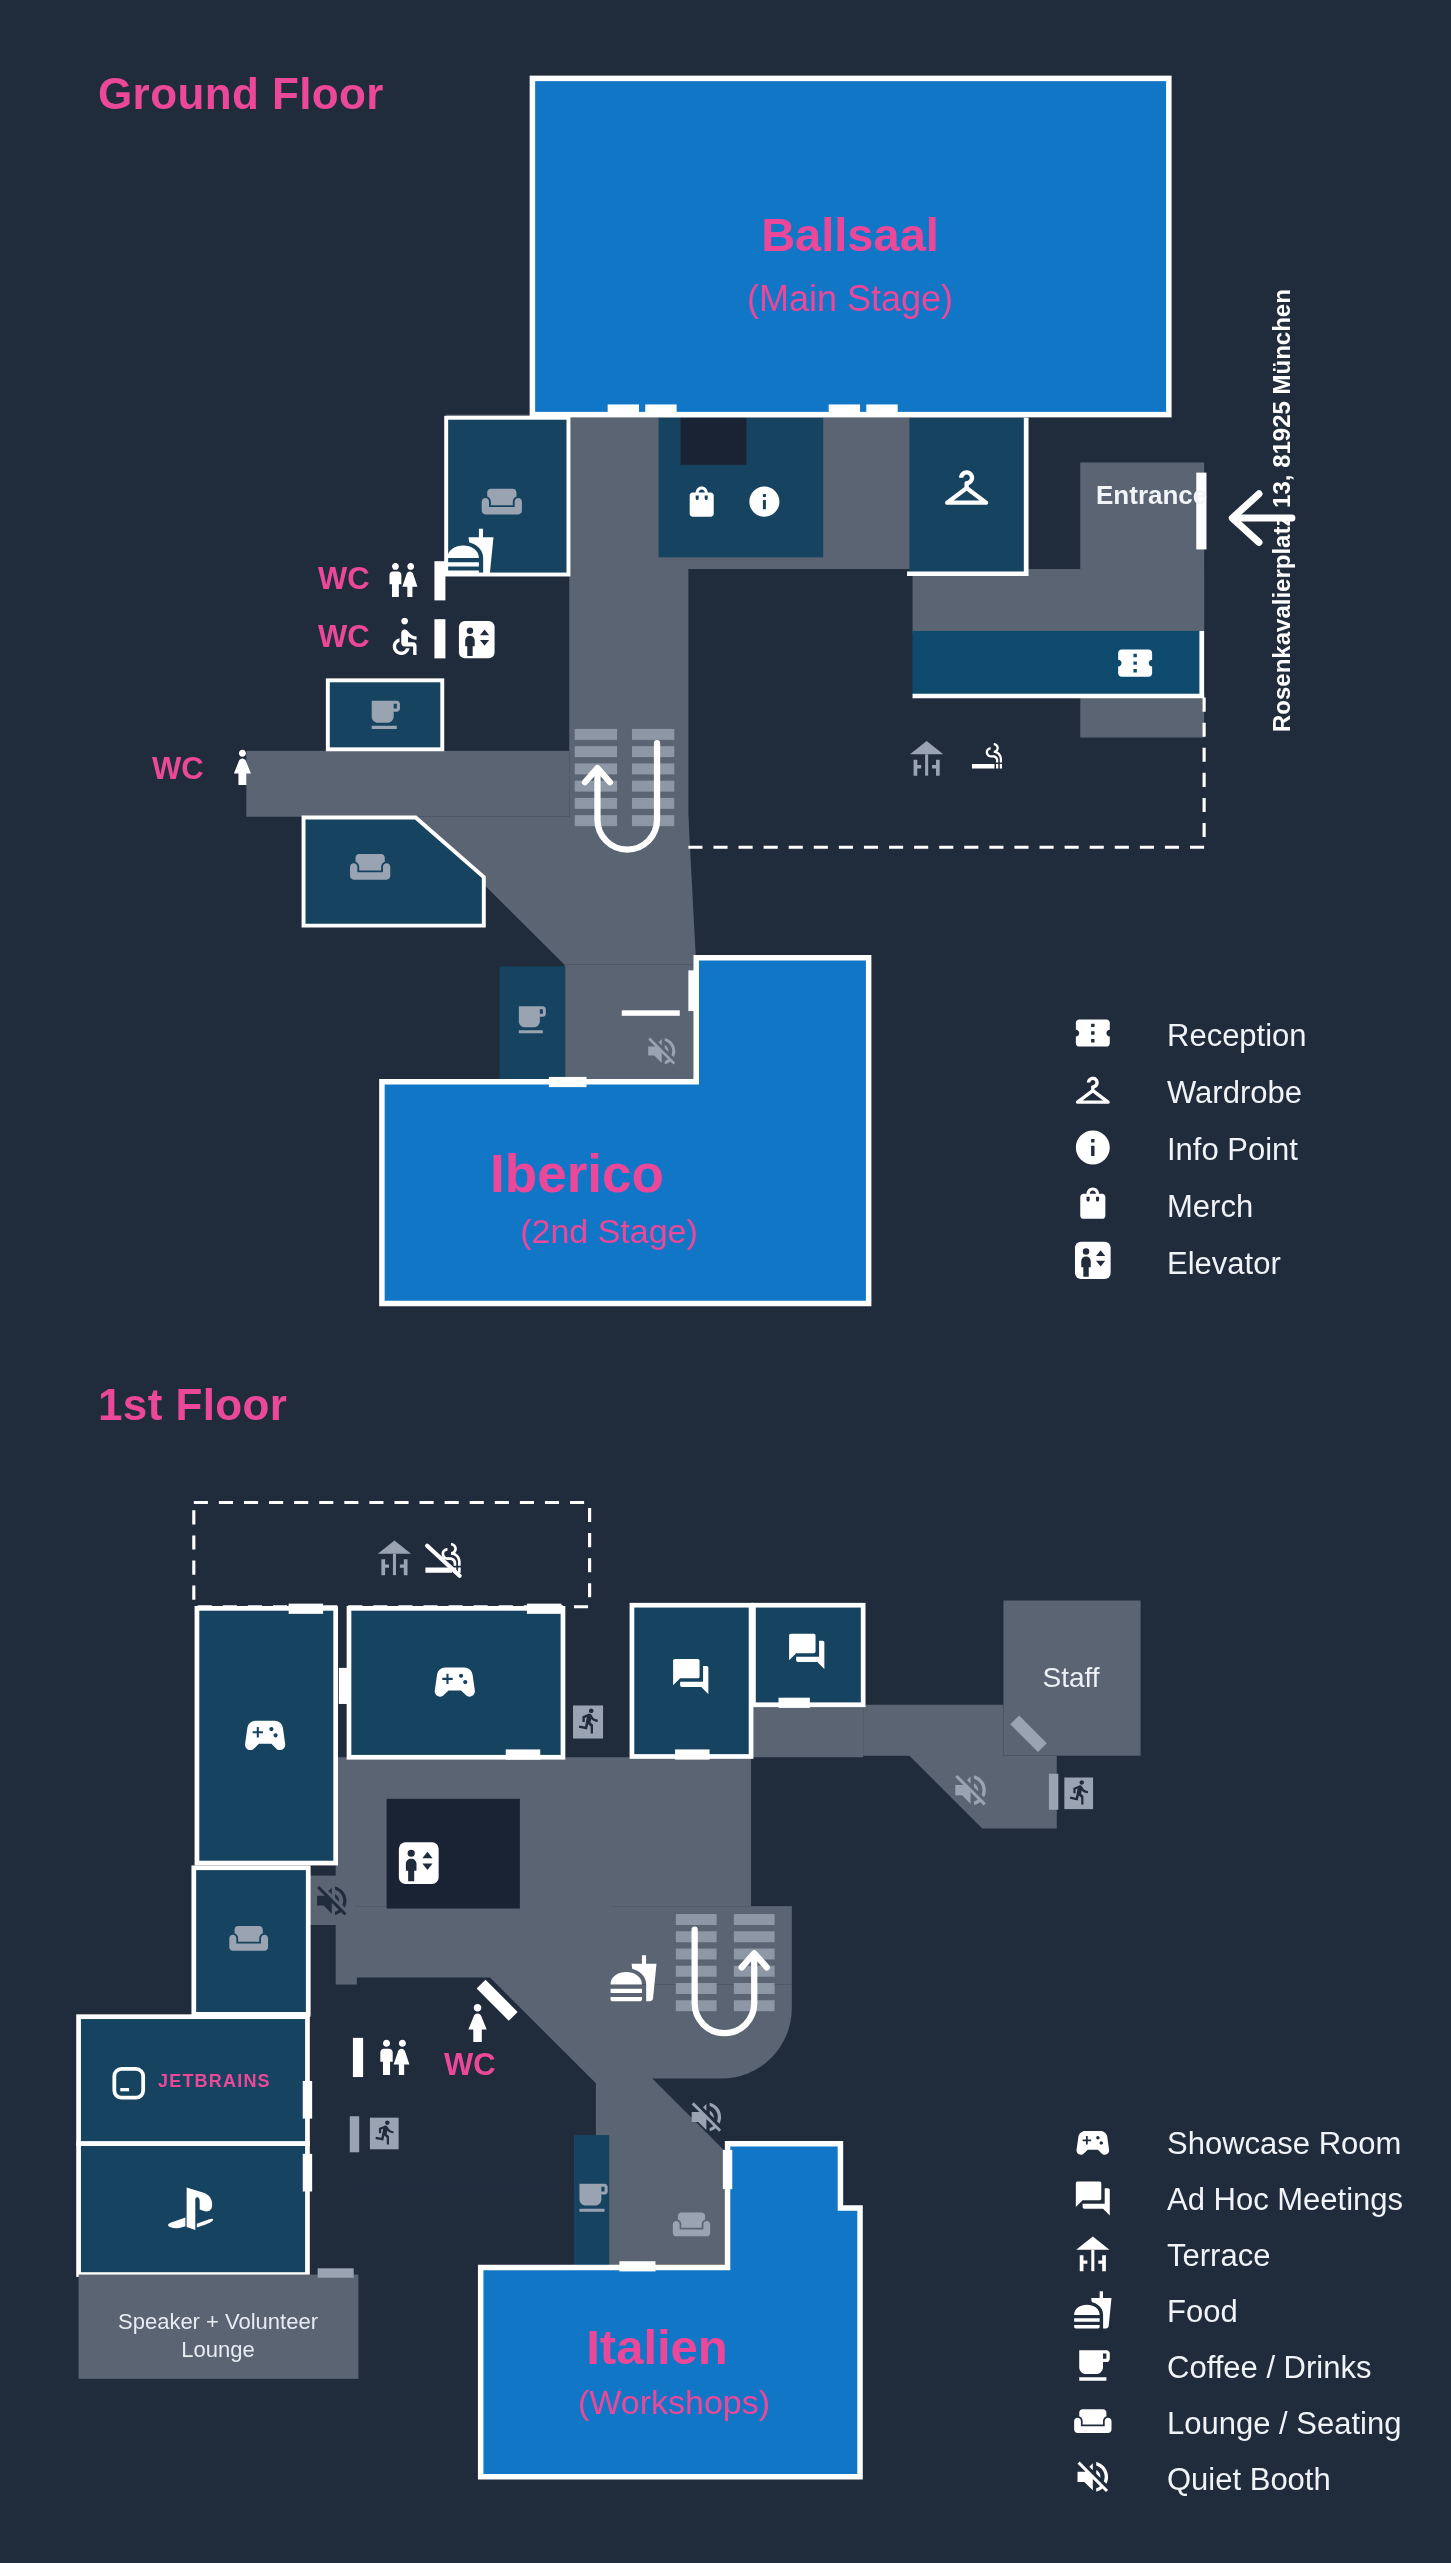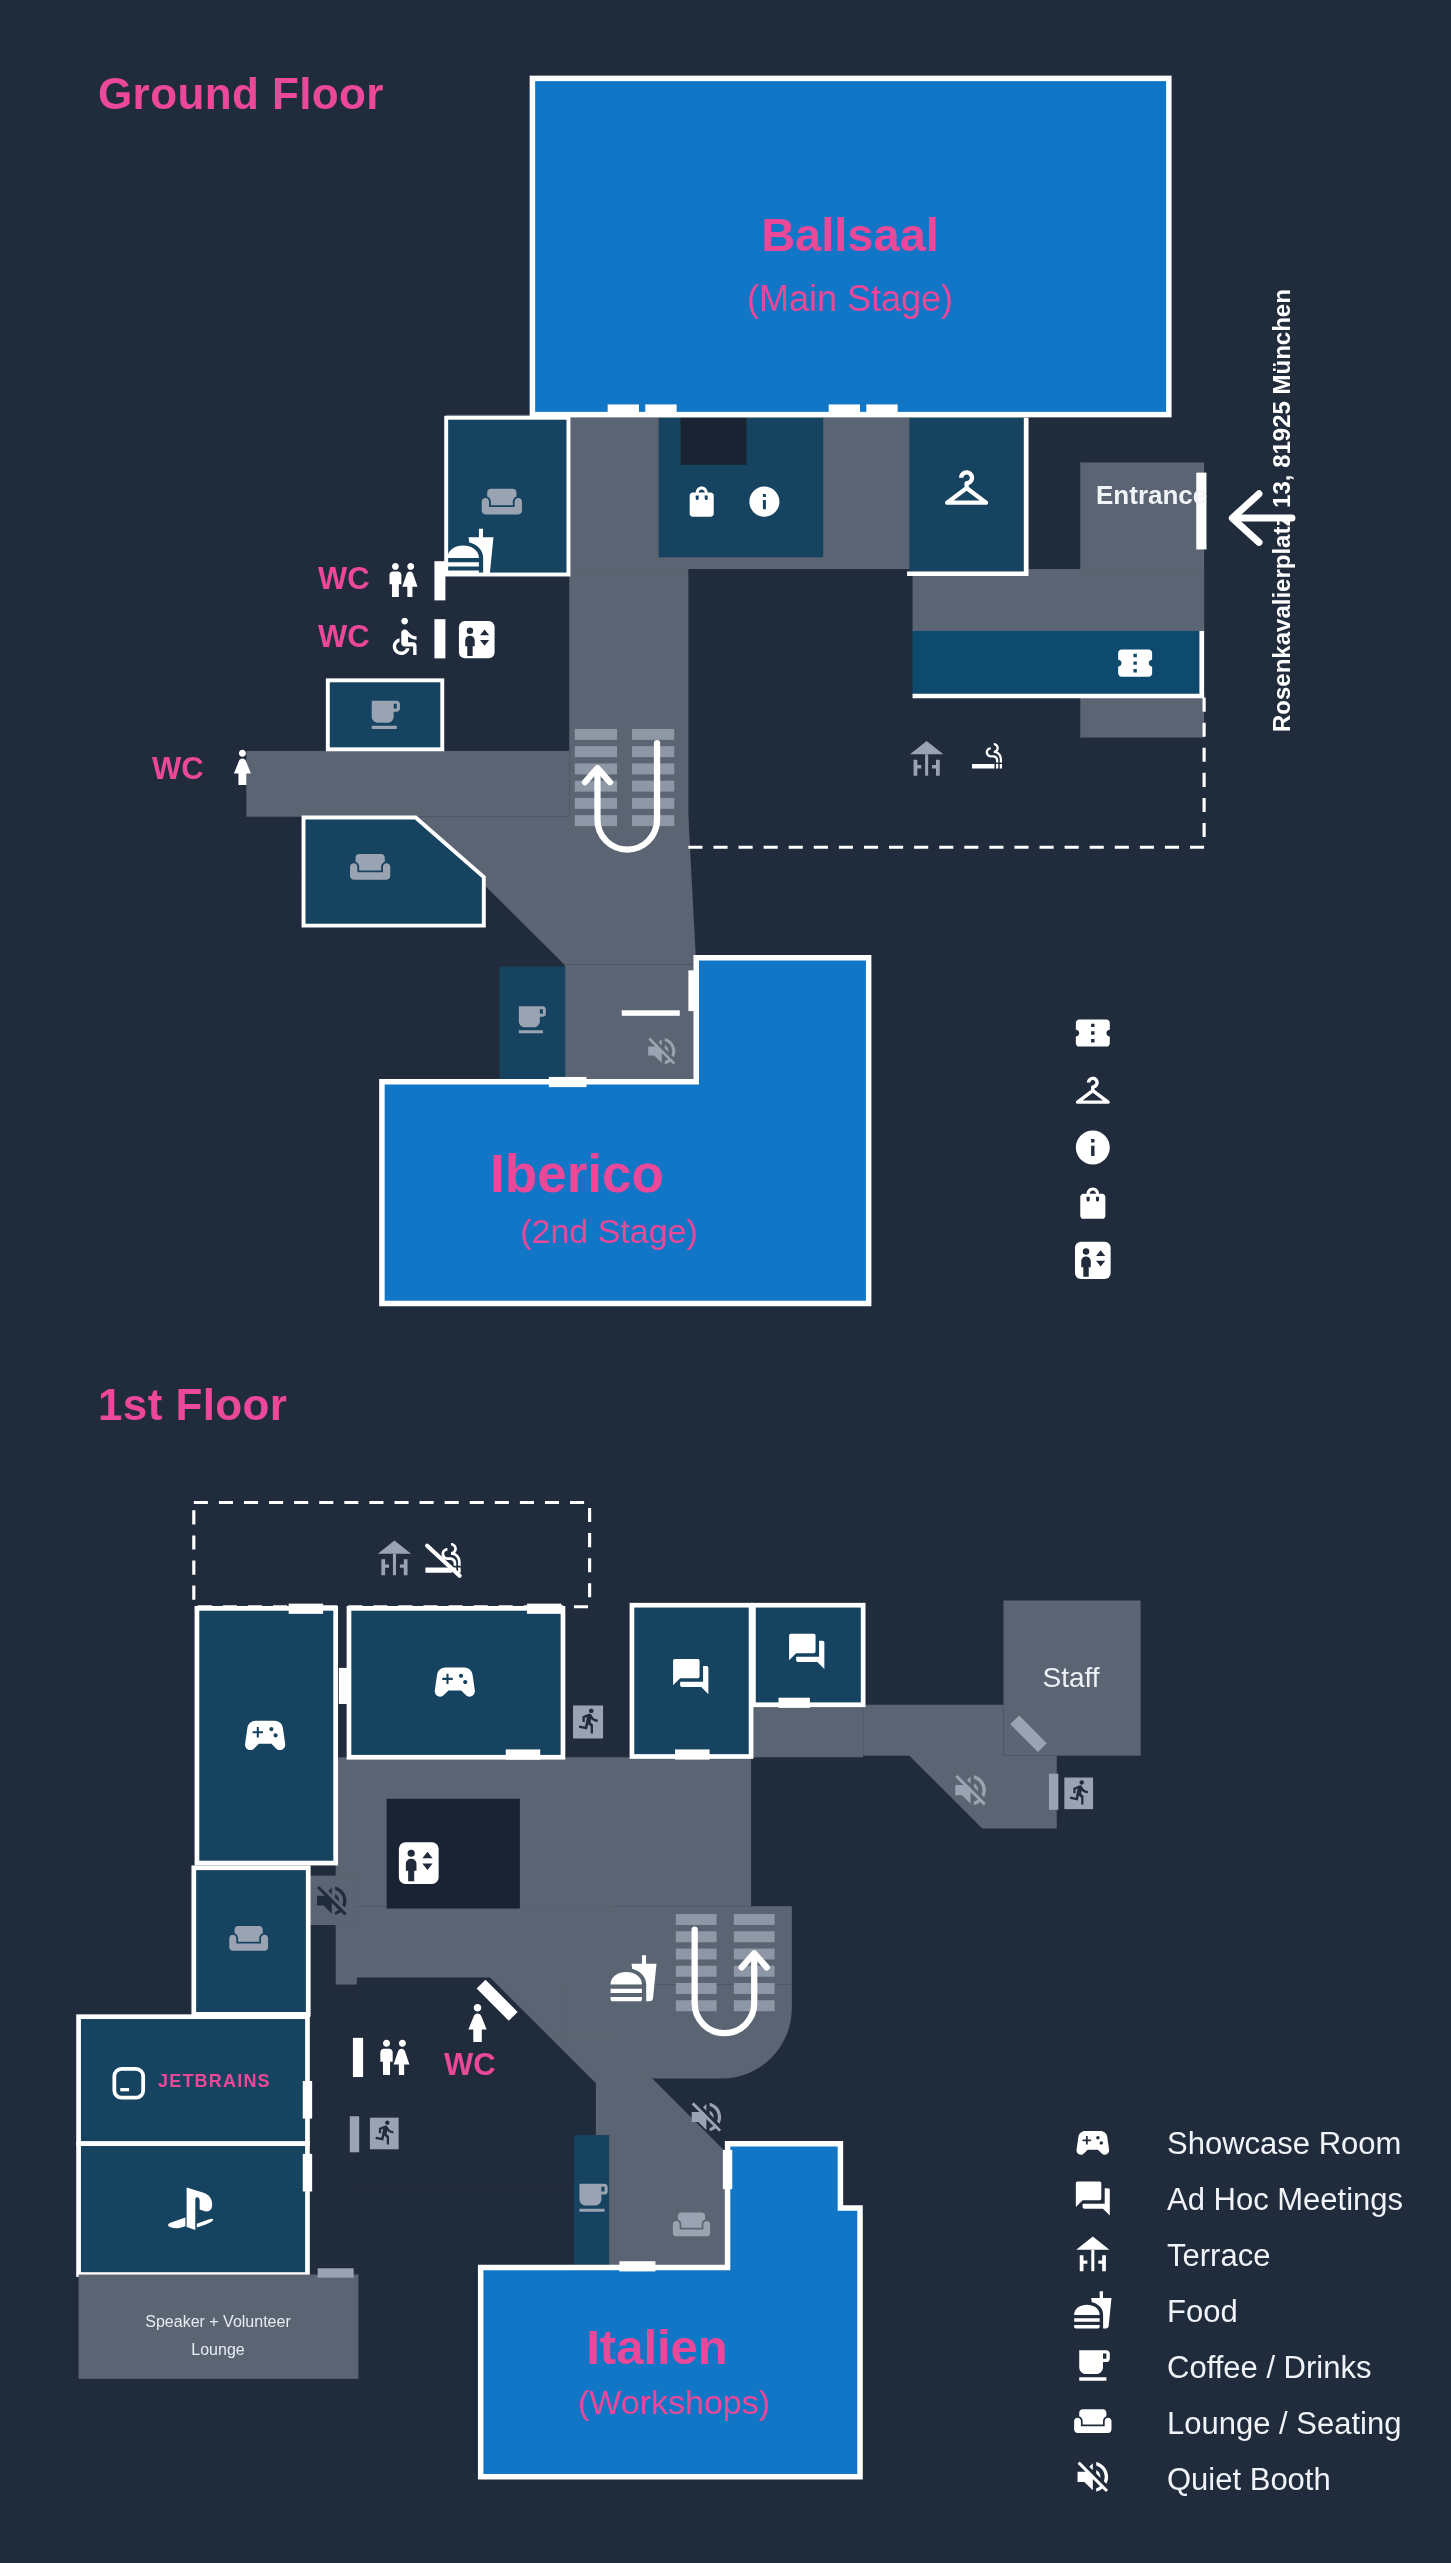--- a/index.html
+++ b/index.html
@@ -10,21 +10,21 @@
   .ctr{transform:translate(-50%,-50%);text-align:center;}
   .floor-title{font-size:44px;font-weight:700;letter-spacing:0.4px;}
   .stage-name{font-size:47px;font-weight:700;}
   .stage-sub{font-size:36px;font-weight:400;}
   .stage-name2{font-size:53px;font-weight:700;}
   .stage-name3{font-size:49px;font-weight:700;}
   .stage-sub2{font-size:34px;font-weight:400;}
   .wc{font-size:31px;font-weight:700;}
   .entrance{font-size:26px;font-weight:700;color:#f2f5f8;}
   .staff{font-size:28px;font-weight:400;color:#eef1f5;}
-  .room-sub{font-size:16px;font-weight:400;color:#e8ecf2;}
+  .room-sub{font-size:22px;font-weight:400;color:#e8ecf2;}
   .jb-text{font-size:18px;font-weight:700;letter-spacing:1.2px;}
   .address{position:absolute;left:1268px;top:276px;height:470px;
            writing-mode:vertical-rl;transform:rotate(180deg);
            font-size:24px;font-weight:700;display:flex;align-items:center;justify-content:center;}
   .legend{position:absolute;display:flex;flex-direction:column;}
   .legend .row{display:flex;align-items:center;}
   .legend .tx{margin-left:27px;font-size:31px;font-weight:400;color:#f0f3f7;}
   .lg-gf .row{height:57px;}
   .lg-ff .row{height:56px;}
 </style>
@@ -327,20 +327,37 @@
 
 <div class="lbl ctr staff" style="left:1071px;top:1678px;">Staff</div>
 <div class="lbl jb-text" style="left:158px;top:2071px;">JETBRAINS</div>
 <div class="lbl ctr room-sub" style="left:218px;top:2322px;">Speaker + Volunteer</div>
 <div class="lbl ctr room-sub" style="left:218px;top:2350px;">Lounge</div>
 <div class="lbl wc" style="left:444px;top:2047px;">WC</div>
 
 <div class="lbl ctr stage-name3" style="left:657px;top:2347px;">Italien</div>
 <div class="lbl ctr stage-sub2" style="left:674px;top:2402px;">(Workshops)</div>
 
+<div class="legend lg-gf" style="left:1140px;top:1007px;">
+  <div class="row">
+        <span class="tx">Reception</span>
+      </div>
+  <div class="row">
+        <span class="tx">Wardrobe</span>
+      </div>
+  <div class="row">
+        <span class="tx">Info Point</span>
+      </div>
+  <div class="row">
+        <span class="tx">Merch</span>
+      </div>
+  <div class="row">
+        <span class="tx">Elevator</span>
+      </div>
+</div>
 
 <div class="legend lg-ff" style="left:1140px;top:2116px;">
   <div class="row">
         <span class="tx">Showcase Room</span>
       </div>
   <div class="row">
         <span class="tx">Ad Hoc Meetings</span>
       </div>
   <div class="row">
         <span class="tx">Terrace</span>

